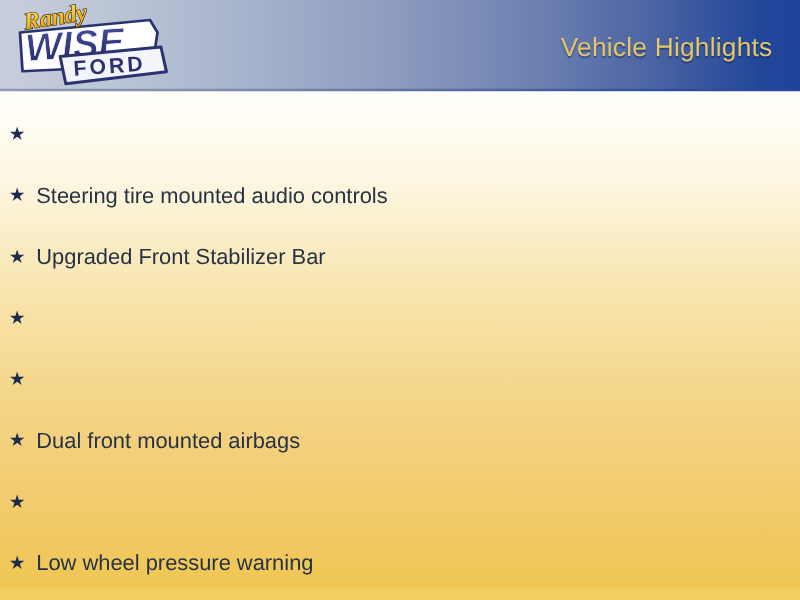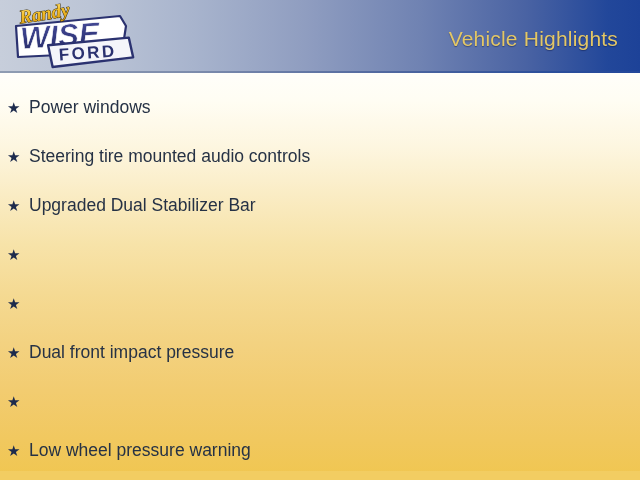--- a/index.html
+++ b/index.html
@@ -178,23 +178,23 @@
 
     <div class="header-title">Vehicle Highlights</div>
   </div>
   <div class="header-rule"></div>
 
   <div class="body-area">
     <div class="bottom-strip"></div>
   </div>
 
   <ul class="feature-list" id="feature-list">
-      <li class="feature-item"><span class="bullet-star">★</span><span>Power windows</span></li>
+      <li class="feature-item"><span class="bullet-star">★</span></li>
       <li class="feature-item"><span class="bullet-star">★</span><span>Steering tire mounted audio controls</span></li>
-      <li class="feature-item"><span class="bullet-star">★</span><span>Upgraded Dual Stabilizer Bar</span></li>
-      <li class="feature-item"><span class="bullet-star">★</span></li>
-      <li class="feature-item"><span class="bullet-star">★</span></li>
-      <li class="feature-item"><span class="bullet-star">★</span><span>Dual front impact pressure</span></li>
+      <li class="feature-item"><span class="bullet-star">★</span><span>Upgraded Front Stabilizer Bar</span></li>
+      <li class="feature-item"><span class="bullet-star">★</span></li>
+      <li class="feature-item"><span class="bullet-star">★</span></li>
+      <li class="feature-item"><span class="bullet-star">★</span><span>Dual front mounted airbags</span></li>
       <li class="feature-item"><span class="bullet-star">★</span></li>
       <li class="feature-item"><span class="bullet-star">★</span><span>Low wheel pressure warning</span></li>
     </ul>
 
 </div>
 
 </body></html>

